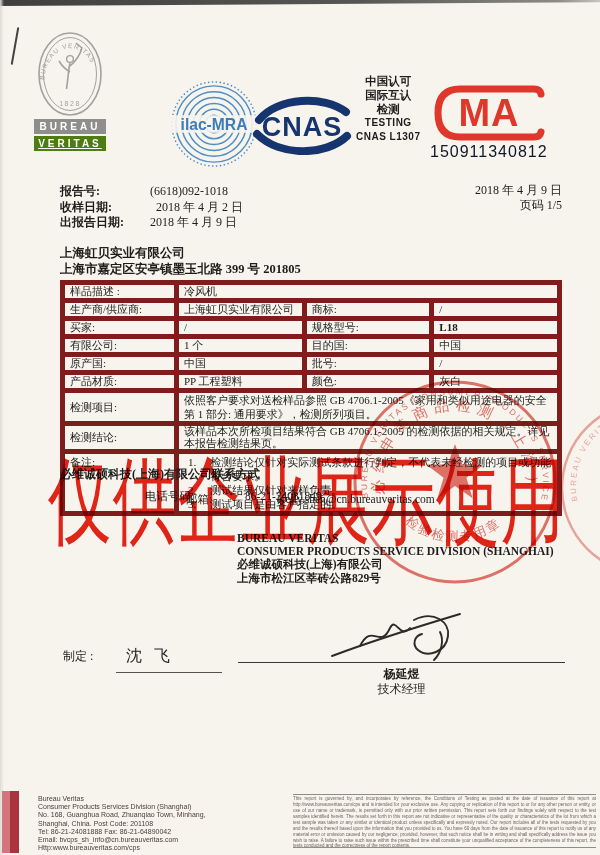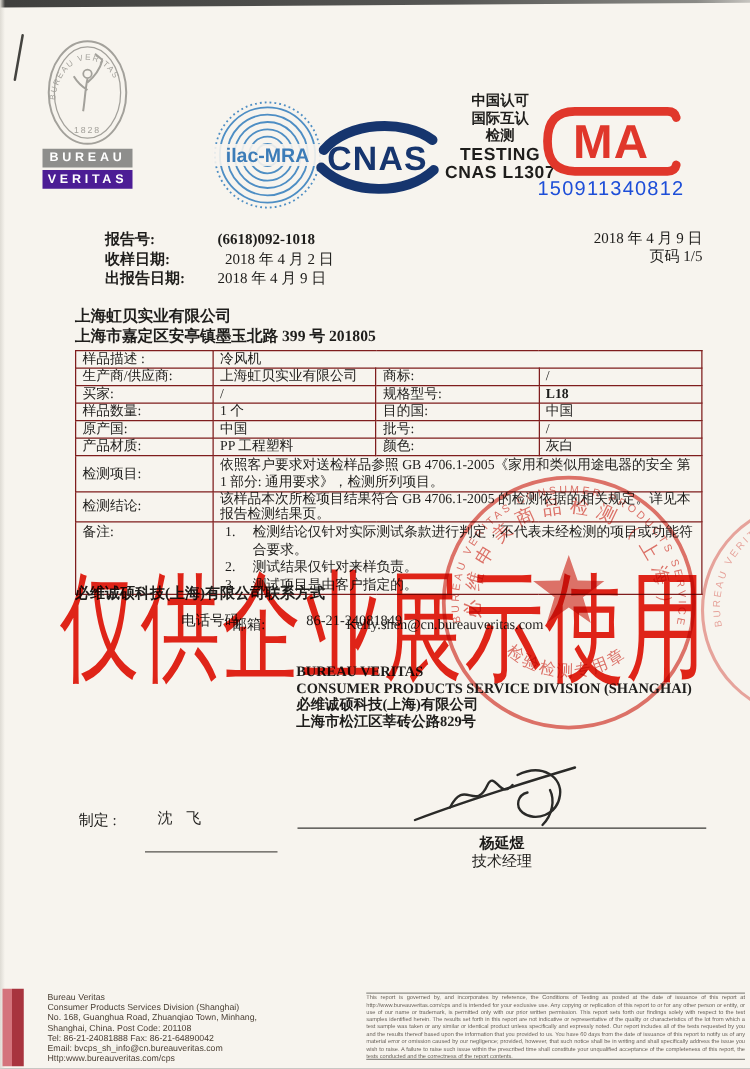--- a/index.html
+++ b/index.html
@@ -11,44 +11,44 @@
   }
   .abs{position:absolute;}
   
   .scan-edge-top{left:-6px;top:0;width:612px;height:6px;background:linear-gradient(to right,#3f3f3d 0%,#565654 60%,#8a8a86 92%,#cfcdc8 100%);transform:rotate(-0.35deg);transform-origin:left top;}
   .scan-edge-left{left:0;top:0;width:4px;height:855px;background:linear-gradient(to right,#dedbd4,rgba(222,219,212,0));}
   .staple{left:14px;top:27px;width:2px;height:38px;background:#44433f;transform:rotate(10deg);border-radius:2px;}
   
   .bv-bar{width:72px;height:15px;color:#fff;font-family:"Liberation Sans",sans-serif;font-weight:bold;font-size:10px;letter-spacing:3px;text-align:center;line-height:15px;}
   
   .accr{left:356px;top:74px;line-height:14px;font-weight:bold;font-size:11.5px;font-family:"Liberation Sans",sans-serif;text-align:center;}
-  .accr .en{font-size:14px;letter-spacing:.5px;}
+  .accr .en{font-size:10px;letter-spacing:.5px;}
   
   .meta-left{left:60px;top:184px;font-size:12px;line-height:15.5px;}
-  .meta-row{display:flex;margin-left:24px;}
+  .meta-row{display:flex;}
   .meta-row .lbl{width:90px;font-weight:bold;}
   .meta-right{right:38px;top:183px;text-align:right;font-size:12px;line-height:15px;}
   .client{left:60px;top:245px;font-weight:bold;font-size:12.5px;line-height:16px;}
   
   table.sample{left:60px;top:280px;position:absolute;border-collapse:collapse;table-layout:fixed;width:502px;font-size:11px;}
-  table.sample td{border:1px solid #7f1d1d;padding:0 5px;line-height:13px;vertical-align:middle;}
+  table.sample td{border:5px solid #7f1d1d;padding:0 5px;line-height:13px;vertical-align:middle;}
   table.sample .c1{width:99px;}
   table.sample .c2{width:159px;}
   table.sample .c3{width:76px;}
   table.sample .c4{width:164px;}
   .remark-line{display:flex;gap:14px;line-height:14px;}
   .remark-line .num{padding-left:4px;}
   
   .contact-heading{left:60px;top:466px;font-weight:bold;font-size:12px;text-align:right;}
   .contact-row{font-size:11.5px;}
   .lab-block{left:237px;top:532px;font-weight:bold;font-size:11.5px;line-height:13.2px;}
   .lab-block .en{font-family:"Liberation Serif",serif;}
   
   .prepared-label{left:63px;top:648px;font-size:12px;}
-  .prepared-name{left:116px;top:646px;width:96px;font-size:12px;border-bottom:1px solid #55524e;padding:0 0 18px 10px;letter-spacing:4px;}
+  .prepared-name{left:116px;top:646px;width:96px;font-size:16px;border-bottom:1px solid #55524e;padding:0 0 5px 10px;letter-spacing:4px;}
   .approver-line{left:238px;top:662px;width:327px;border-top:1.3px solid #3a3936;}
   .approver-name{left:238px;top:666px;width:327px;text-align:center;font-size:12px;font-weight:bold;}
   .approver-title{left:238px;top:681px;width:327px;text-align:center;font-size:12px;}
   
   .stamp{mix-blend-mode:multiply;opacity:.82;}
   .stamp-side{mix-blend-mode:multiply;opacity:.5;}
   .watermark{
     left:48px;top:452px;z-index:9;white-space:nowrap;
     font-size:96px;line-height:1.04;letter-spacing:2px;color:#e51205;
     transform:scaleX(0.66);transform-origin:left top;
@@ -79,21 +79,21 @@
       <ellipse cx="38" cy="46" rx="26.5" ry="36.5" stroke-width="1"></ellipse>
       <circle cx="38" cy="31" r="3.4" stroke-width="1.4"></circle>
       <path d="M38,35 C36,44 36,52 34.5,61 M38,38 C44,33 48,27 50,20 M50,20 L44,15 M38,44 C33,41 30,38 27,33" stroke-width="1.6"></path>
     </g>
     <text font-family="Liberation Sans,sans-serif" font-size="6.5" letter-spacing="1.2" fill="#a3a19b">
       <textPath href="#bvarc" startOffset="4">BUREAU VERITAS</textPath>
     </text>
     <text x="38" y="78" text-anchor="middle" font-family="Liberation Sans,sans-serif" font-size="7" letter-spacing="1.5" fill="#a3a19b">1828</text>
   </svg>
   <div class="abs bv-bar" style="left:34px;top:119px;background:#8e8e8c;">BUREAU</div>
-  <div class="abs bv-bar" style="left:34px;top:136px;background:#4c1d95;">VERITAS</div>
+  <div class="abs bv-bar" style="left:34px;top:136px;background:#4d7c0f;text-decoration:underline;">VERITAS</div>
 
   <svg class="abs" style="left:170px;top:80px;" width="88" height="88" viewBox="0 0 90 90">
     <g stroke="#4e8ec4" fill="none" stroke-width="1.5">
       <circle cx="45" cy="45" r="43" stroke-dasharray="1.5,2.5"></circle>
       <circle cx="45" cy="45" r="39"></circle>
         <circle cx="45" cy="45" r="33"></circle>
       <circle cx="45" cy="45" r="27"></circle>
         <circle cx="45" cy="45" r="21"></circle>
       <circle cx="45" cy="45" r="15"></circle>
         <circle cx="45" cy="45" r="9"></circle>
@@ -115,26 +115,26 @@
     <div>国际互认</div>
     <div>检测</div>
     <div class="en">TESTING</div>
     <div class="en">CNAS L1307</div>
   </div>
 
   <svg class="abs" style="left:428px;top:82px;" width="120" height="62" viewBox="0 0 120 62">
     <path d="M106,7 Q112,7 113,12 M106,7 L32,7 Q10,7 10,31 Q10,55 32,55 L106,55 Q112,55 113,50" stroke="#e0372b" stroke-width="7" fill="none" stroke-linecap="round"></path>
     <text x="61" y="44" text-anchor="middle" font-family="Liberation Sans,sans-serif" font-weight="bold" font-size="38" letter-spacing="1" fill="#e0372b">MA</text>
   </svg>
-  <div class="abs" style="left:430px;top:143px;font-family:'Liberation Sans',sans-serif;font-size:16px;color:#1d4ed8;letter-spacing:1px;">150911340812</div>
+  <div class="abs" style="left:430px;top:143px;font-family:'Liberation Sans',sans-serif;font-size:16px;color:#0f172a;letter-spacing:1px;">150911340812</div>
 
   <div class="abs meta-left">
     <div class="meta-row">
       <span class="lbl">报告号:</span>
-      <span style="font-weight:bold">(6618)092-1018</span>
+      <span style="font-weight:normal">(6618)092-1018</span>
     </div>
     <div class="meta-row">
       <span class="lbl">收样日期:</span>
       <span style="padding-left:6px">2018 年 4 月 2 日</span>
     </div>
     <div class="meta-row">
       <span class="lbl">出报告日期:</span>
       <span>2018 年 4 月 9 日</span>
     </div>
   </div>
@@ -161,21 +161,21 @@
       <td class="c3">商标:</td>
       <td class="c4">/</td>
     </tr>
     <tr style="height:14px;">
       <td>买家:</td>
       <td>/</td>
       <td>规格型号:</td>
       <td style="font-weight:bold">L18</td>
     </tr>
     <tr style="height:14px;">
-      <td>样品数量:</td>
+      <td>有限公司:</td>
       <td>1 个</td>
       <td>目的国:</td>
       <td>中国</td>
     </tr>
     <tr style="height:14px;">
       <td>原产国:</td>
       <td>中国</td>
       <td>批号:</td>
       <td>/</td>
     </tr>

